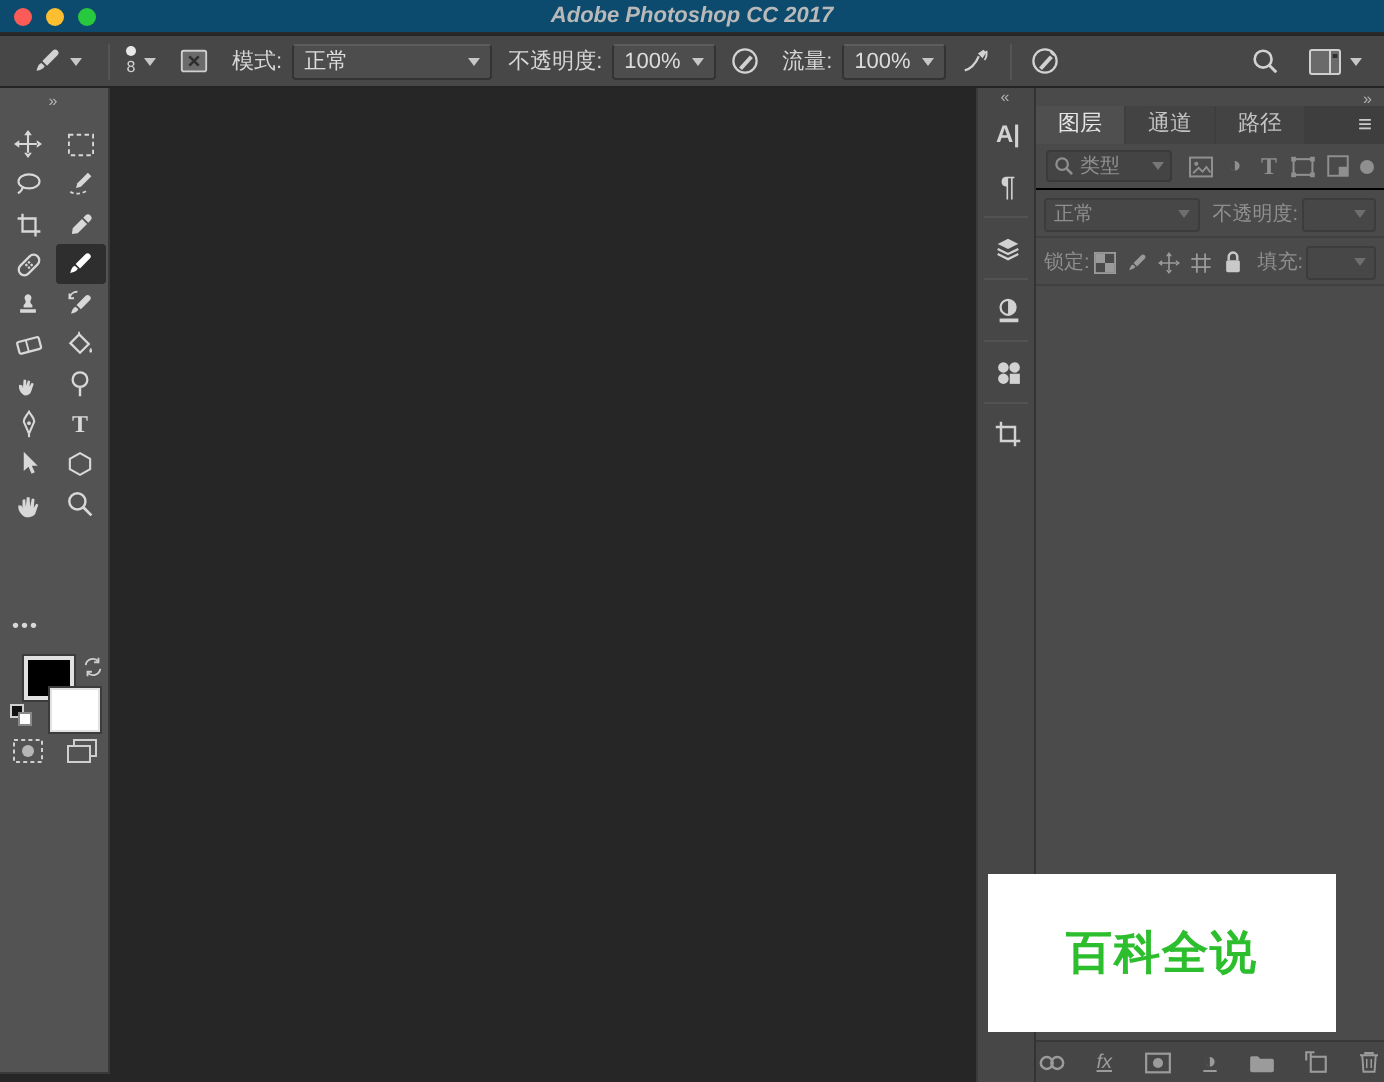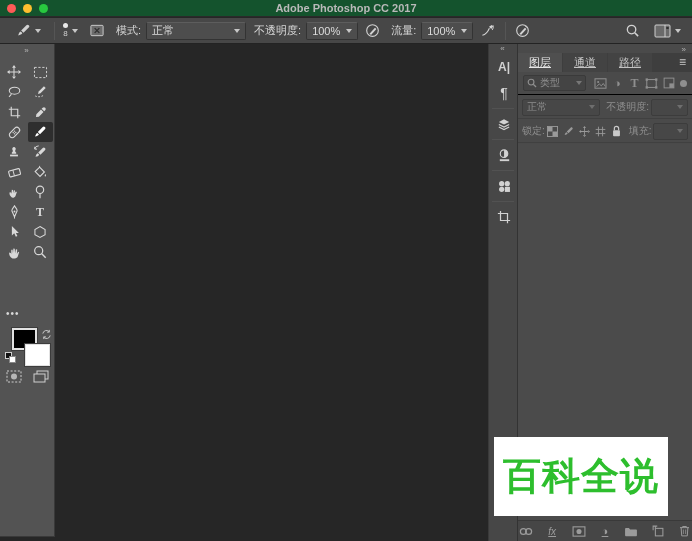--- a/index.html
+++ b/index.html
@@ -1,20 +1,20 @@
 <!DOCTYPE html>
 <html><head>
 <meta charset="utf-8">
 <style>
   html,body{margin:0;padding:0;background:#1e1e1e;}
   *{box-sizing:border-box;font-family:"Liberation Sans","DejaVu Sans",sans-serif;}
   .win{position:relative;width:692px;height:541px;background:#262626;overflow:hidden;user-select:none;}
 
   
-  .titlebar{position:absolute;left:0;top:0;width:692px;height:17px;background:#14532d;border-bottom:1px solid #2a2a2a;}
+  .titlebar{position:absolute;left:0;top:0;width:692px;height:17px;background:#0c4a6e;border-bottom:1px solid #2a2a2a;font-style:italic;}
   .lights{position:absolute;left:7px;top:4px;display:flex;gap:7px;}
   .light{width:9px;height:9px;border-radius:50%;display:block;}
   .light.red{background:#fc5b57;}
   .light.yellow{background:#fdbe2f;}
   .light.green{background:#28c83f;}
   .wtitle{position:absolute;left:0;top:0;width:100%;height:17px;line-height:17px;text-align:center;
           font-size:11px;font-weight:bold;color:#b9b9b9;}
 
   
   .optionsbar{position:absolute;left:0;top:18px;width:692px;height:26px;background:#474747;
@@ -59,21 +59,21 @@
   .ds-chev{text-align:center;font-size:8px;color:#b0b0b0;height:10px;line-height:10px;letter-spacing:1px;}
   .dsbtn{width:30px;height:26px;display:flex;align-items:center;justify-content:center;color:#d2d2d2;}
   .dssep{height:1px;background:#3c3c3c;border-bottom:1px solid #525252;margin:2px 3px;}
   .ds-char{font-size:12px;font-weight:bold;font-style:normal;}
   .ds-para{font-size:14px;}
 
   
   .rightpanel{position:absolute;left:518px;top:44px;width:174px;height:497px;background:#4a4a4a;}
   .rp-chev{position:absolute;right:5px;top:1px;font-size:8px;color:#b0b0b0;letter-spacing:1px;}
   .tabstrip{position:absolute;left:0;top:9px;width:174px;height:19px;background:#3e3e3e;display:flex;align-items:flex-end;}
-  .tab{height:19px;line-height:19px;padding:0 11px;font-size:11px;color:#c3c3c3;background:#434343;margin-right:1px;text-decoration:underline;}
+  .tab{height:19px;line-height:19px;padding:0 11px;font-size:11px;color:#c3c3c3;background:#434343;margin-right:1px;}
   .tab.active{background:#4f4f4f;color:#e6e6e6;}
   .panelmenu{margin-left:auto;margin-right:6px;color:#c9c9c9;font-size:12px;line-height:19px;}
   .filterrow{position:absolute;left:0;top:28px;width:174px;height:23px;border-bottom:1px solid #000000;
              display:flex;align-items:center;padding:0 5px;}
   .filtersel{display:flex;align-items:center;width:68px;height:16px;background:#444;border:1px solid #3a3a3a;
              border-radius:2px;padding:0 3px;color:#8f8f8f;font-size:10px;}
   .filtersel .chev{border-top-color:#777;margin-left:auto;}
   .fic{display:flex;align-items:center;justify-content:center;width:17px;height:16px;color:#8f8f8f;font-size:11px;}
   .toggledot{width:7px;height:7px;border-radius:50%;background:#8f8f8f;margin-left:3px;}
   .blendrow{position:absolute;left:0;top:52px;width:174px;height:23px;border-bottom:1px solid #404040;
@@ -87,21 +87,21 @@
   .lic{display:flex;align-items:center;justify-content:center;width:16px;height:16px;color:#9a9a9a;margin:0 1px;}
   .layerslist{position:absolute;left:0;top:100px;width:174px;height:376px;background:#4b4b4b;}
   .panelbottom{position:absolute;left:0;top:476px;width:174px;height:21px;background:#464646;
                border-top:1px solid #393939;display:flex;align-items:center;justify-content:center;gap:11px;color:#9b9b9b;text-decoration:underline;}
   .pbic{display:flex;align-items:center;justify-content:center;width:16px;height:16px;}
   .fxtext{font-size:10px;font-style:italic;color:#9b9b9b;}
 
   
   .watermark{position:absolute;left:494px;top:437px;width:174px;height:79px;background:#fff;z-index:50;
              display:flex;flex-direction:column;align-items:center;justify-content:center;}
-  .wm-title{font-size:38px;font-weight:bold;color:#2dbe2d;letter-spacing:1px;line-height:1.1;}
+  .wm-title{font-size:23px;font-weight:bold;color:#2dbe2d;letter-spacing:1px;line-height:1.1;}
   .wm-sub{font-size:15px;color:#9b9b9b;margin-top:3px;letter-spacing:2px;}
 
   .half-circle{font-size:11px;}
   .t-glyph{font-family:"Liberation Serif","DejaVu Serif",serif;font-weight:bold;font-size:12px;}
 </style>
 </head>
 <body>
 
 <div class="win">
 

